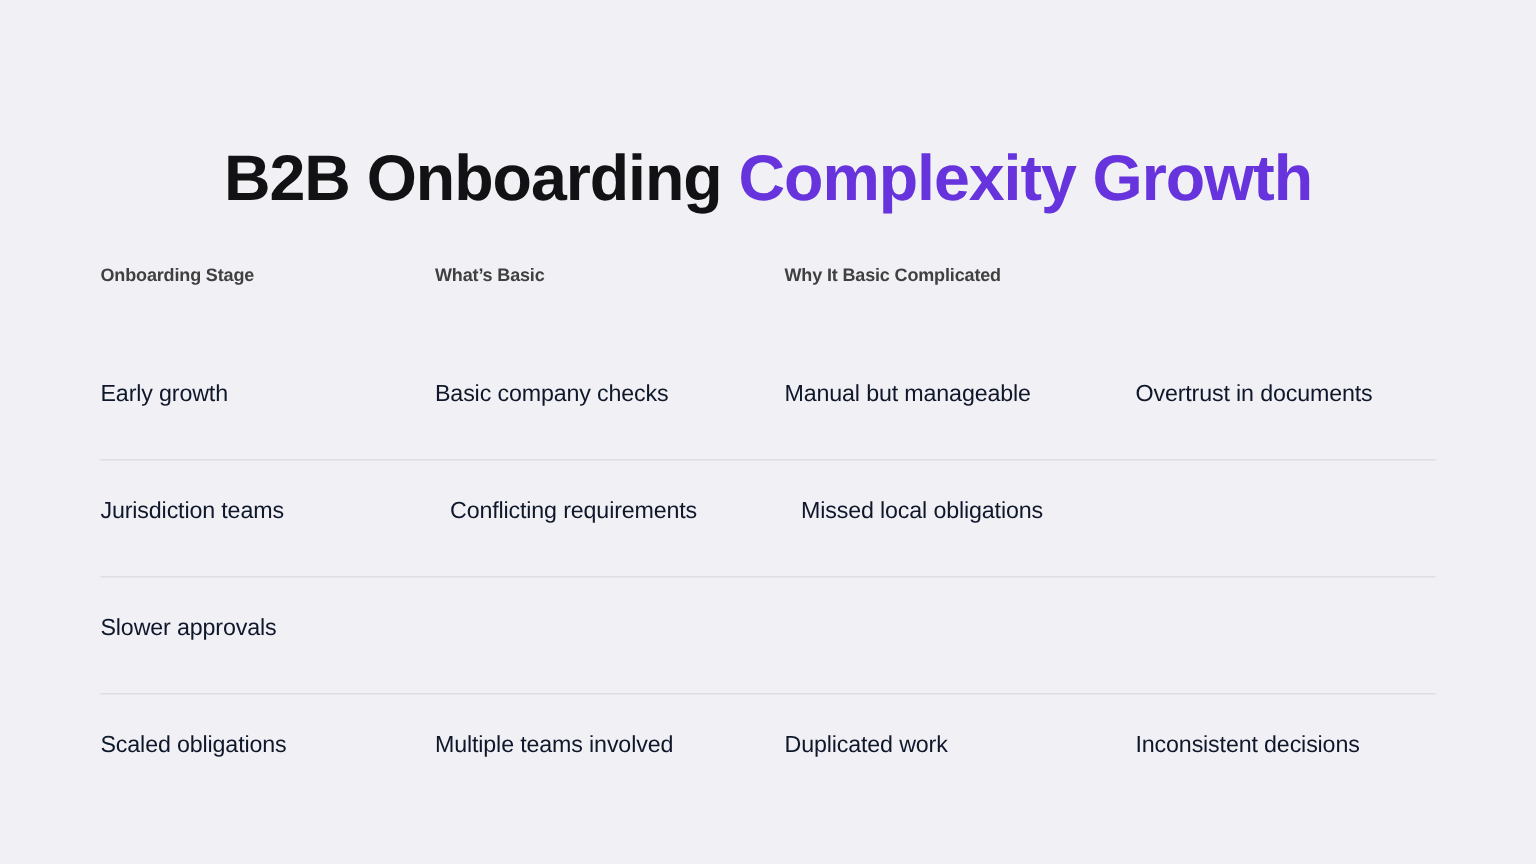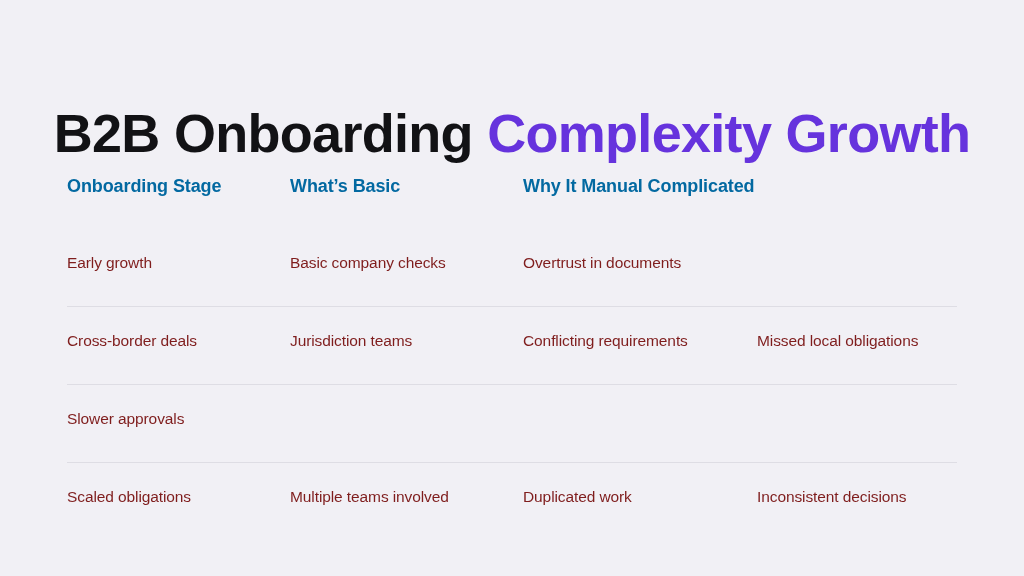--- a/index.html
+++ b/index.html
@@ -22,21 +22,21 @@
     background: #f1f0f5;
   }
 
   
   .title {
     position: absolute;
     left: 0;
     top: 66px;
     width: 1024px;
     text-align: center;
-    font-size: 54px;
+    font-size: 43px;
     font-weight: 700;
     letter-spacing: -0.7px;
     line-height: 1.15;
     white-space: nowrap;
   }
   .title-main {
     color: #121215;
   }
   .title-accent {
     color: #6633dd;
@@ -70,62 +70,62 @@
   .cell {
     box-sizing: border-box;
     padding-right: 14px;
   }
   .col-0 { width: 223px; }
   .col-1 { width: 233px; }
   .col-2 { width: 234px; }
   .col-3 { width: 200px; }
 
   .cell-header {
-    font-size: 18px;
+    font-size: 12px;
     font-weight: 700;
-    color: #0369a1;
+    color: #404040;
     letter-spacing: -0.1px;
     padding-top: 6px;
     white-space: nowrap;
   }
 
   .cell-body {
     font-size: 15.5px;
     font-weight: 400;
-    color: #7f1d1d;
+    color: #0f172a;
     letter-spacing: -0.1px;
     padding-top: 25px;
     white-space: nowrap;
   }
 </style>
 </head>
 <body>
 
 <div class="slide">
 
   <h1 class="title">
     <span class="title-main">B2B Onboarding </span><span class="title-accent">Complexity Growth</span>
   </h1>
 
   <div class="table">
 
     <div class="row row-header">
       <div class="cell cell-header col-0">Onboarding Stage</div>
       <div class="cell cell-header col-1">What’s Basic</div>
-      <div class="cell cell-header col-2">Why It Manual Complicated</div>
+      <div class="cell cell-header col-2">Why It Basic Complicated</div>
     </div>
 
     <div class="row row-body">
       <div class="cell cell-body col-0">Early growth</div>
       <div class="cell cell-body col-1">Basic company checks</div>
+      <div class="cell cell-body col-2">Manual but manageable</div>
       <div class="cell cell-body col-3">Overtrust in documents</div>
     </div>
 
     <div class="row row-body">
-      <div class="cell cell-body col-0">Cross-border deals</div>
       <div class="cell cell-body col-1">Jurisdiction teams</div>
       <div class="cell cell-body col-2">Conflicting requirements</div>
       <div class="cell cell-body col-3">Missed local obligations</div>
     </div>
 
     <div class="row row-body">
       <div class="cell cell-body col-2">Slower approvals</div>
     </div>
 
     <div class="row row-body last">

